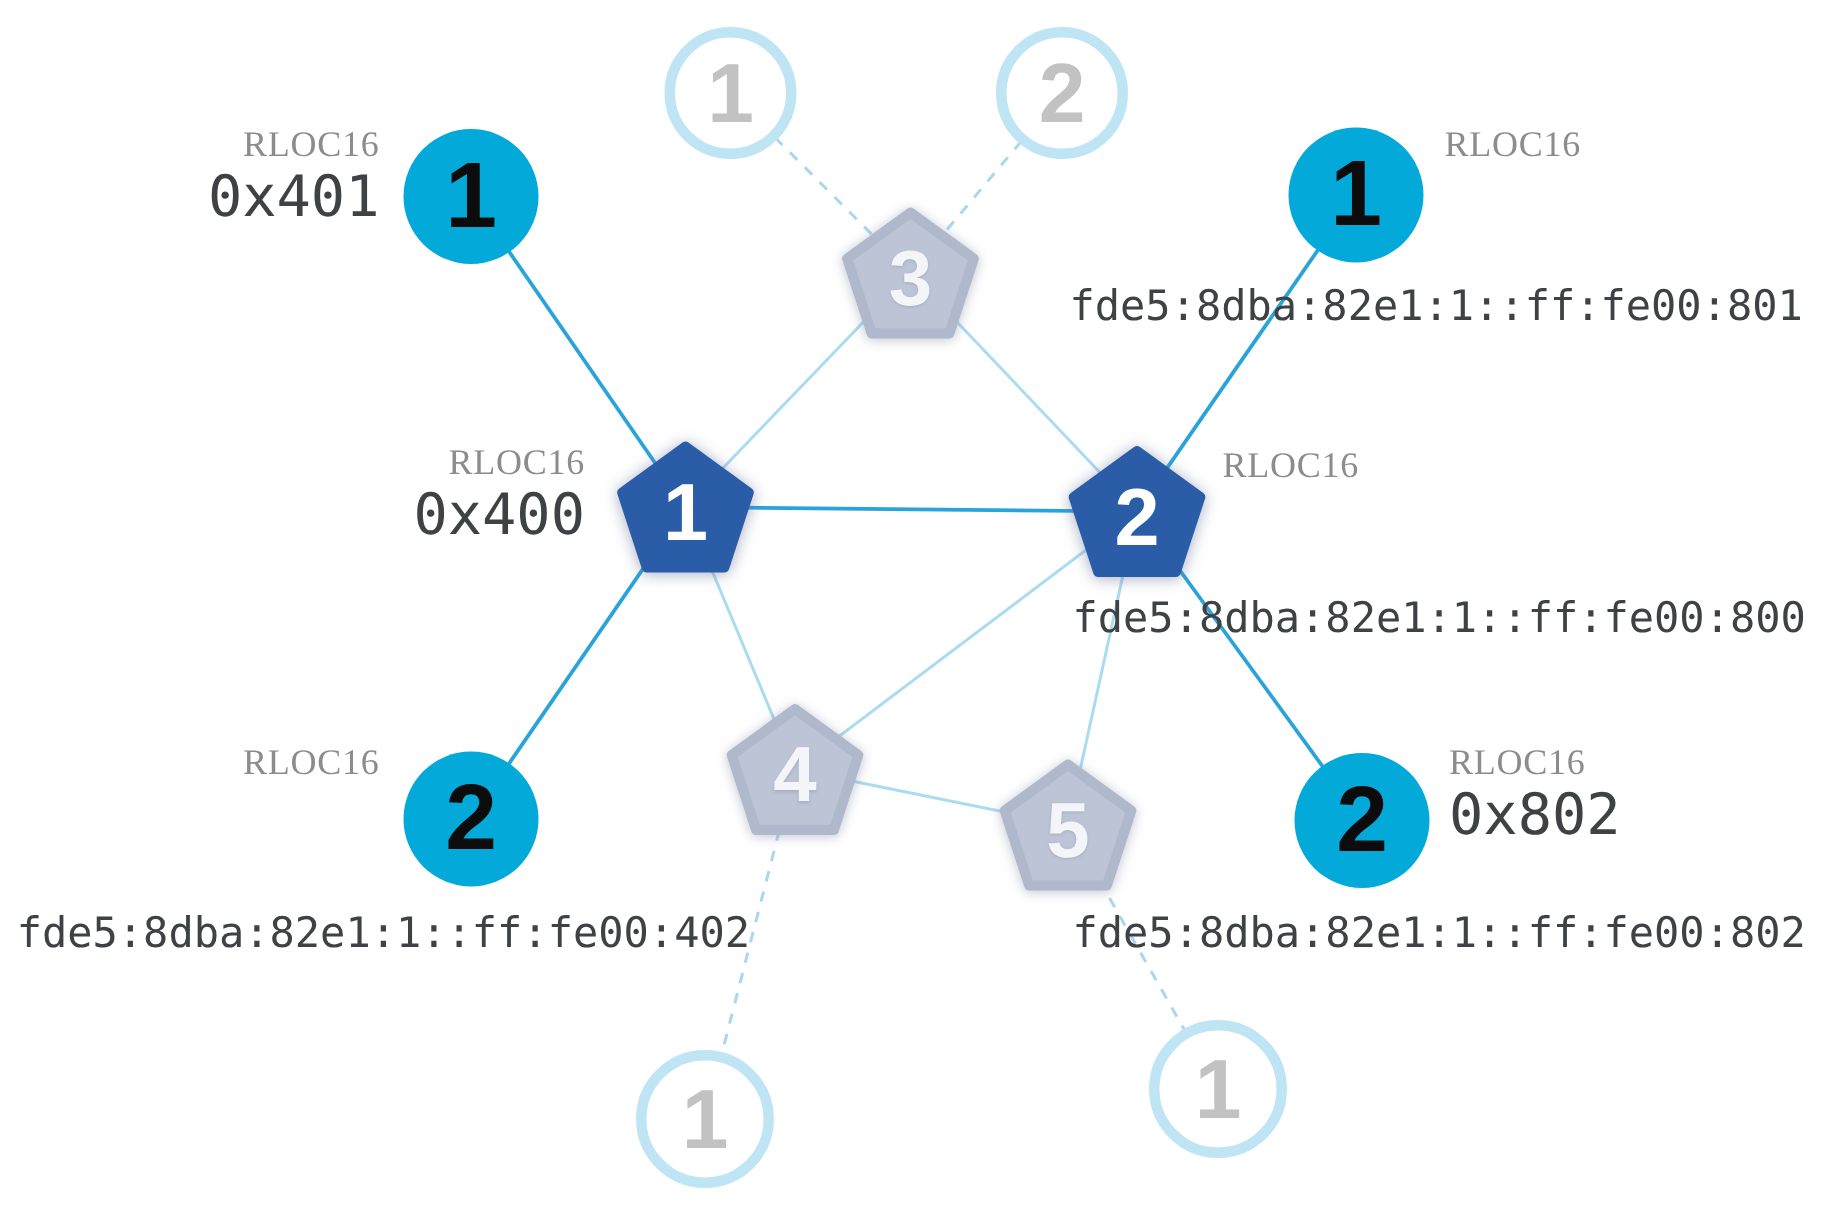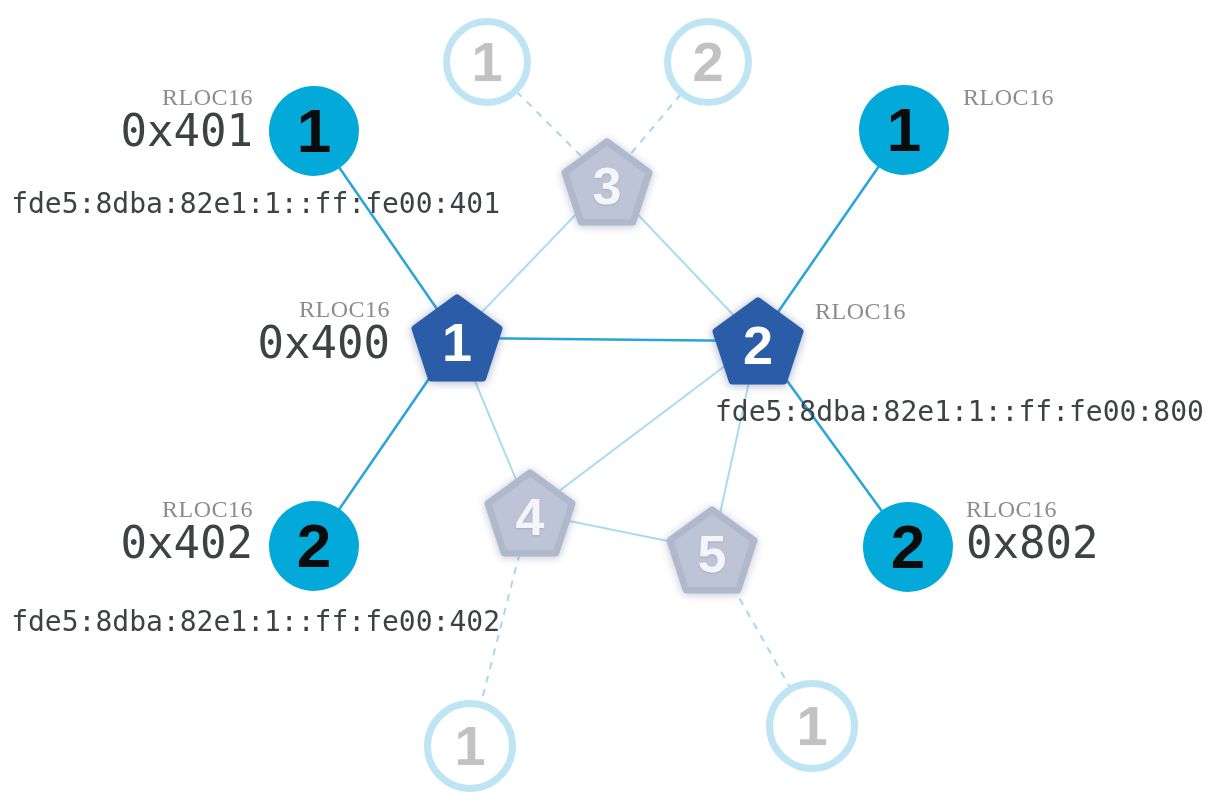--- a/index.html
+++ b/index.html
@@ -41,21 +41,21 @@
   .child-inactive .num{color:var(--text-inactive);font-size:56px;}
 
   
   .label-block{position:absolute;z-index:2;}
   .label-block.align-right{text-align:right;}
   .label-block.align-left{text-align:left;}
   .rloc-caption{
     font-size:24px;color:var(--text-caption);letter-spacing:.5px;line-height:22px;font-family:Liberation Serif, serif;
   }
   .rloc-value{
-    font-family:"DejaVu Sans Mono",monospace;font-size:44px;line-height:46px;
+    font-family:"DejaVu Sans Mono",monospace;font-size:38px;line-height:46px;
     color:var(--text-dark);
   }
   .ipv6{
     position:absolute;z-index:2;font-family:"DejaVu Sans Mono",monospace;
     font-size:28px;line-height:32px;color:var(--text-dark);white-space:nowrap;
   }
 </style>
 </head>
 <body>
 
@@ -141,30 +141,30 @@
   <div class="label-block align-right" style="right:963px;top:86px">
     <div class="rloc-caption">RLOC16</div>
     <div class="rloc-value">0x401</div>
   </div>
   <div class="label-block align-right" style="right:826px;top:298px">
     <div class="rloc-caption">RLOC16</div>
     <div class="rloc-value">0x400</div>
   </div>
   <div class="label-block align-right" style="right:963px;top:498px">
     <div class="rloc-caption">RLOC16</div>
-    <div class="rloc-value">0x402</div>
   </div>
   <div class="label-block align-left" style="left:963px;top:86px">
     <div class="rloc-caption">RLOC16</div>
   </div>
   <div class="label-block align-left" style="left:815px;top:300px">
     <div class="rloc-caption">RLOC16</div>
   </div>
   <div class="label-block align-left" style="left:966px;top:498px">
     <div class="rloc-caption">RLOC16</div>
     <div class="rloc-value">0x802</div>
   </div>
 
-  <div class="ipv6" style="right:716px;top:188px">fde5:8dba:82e1:1::ff:fe00:401</div>
   <div class="ipv6" style="right:716px;top:606px">fde5:8dba:82e1:1::ff:fe00:402</div>
+  <div class="ipv6" style="left:713px;top:188px">fde5:8dba:82e1:1::ff:fe00:801</div>
   <div class="ipv6" style="left:715px;top:396px">fde5:8dba:82e1:1::ff:fe00:800</div>
+  <div class="ipv6" style="left:715px;top:606px">fde5:8dba:82e1:1::ff:fe00:802</div>
 
 </div>
 
 </body></html>

